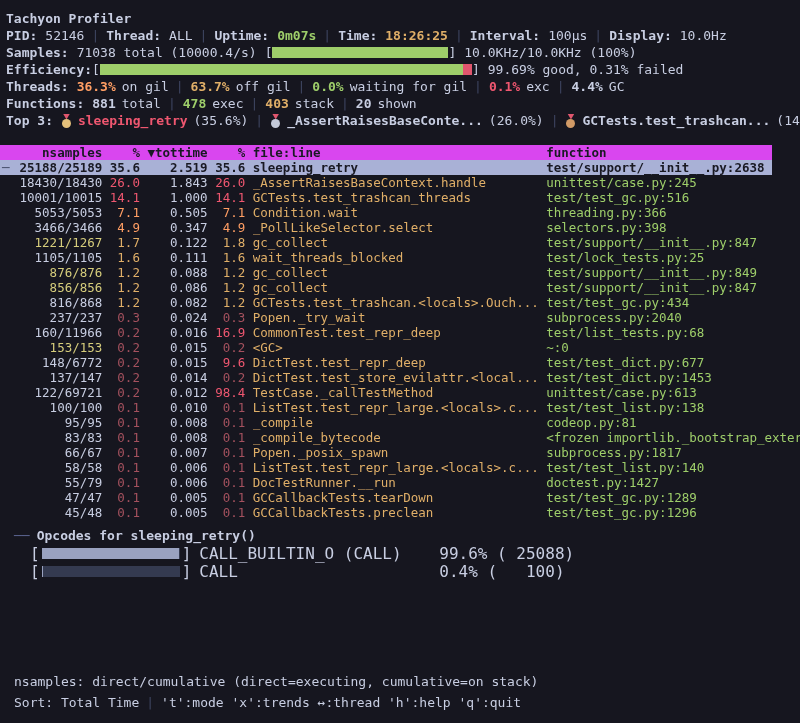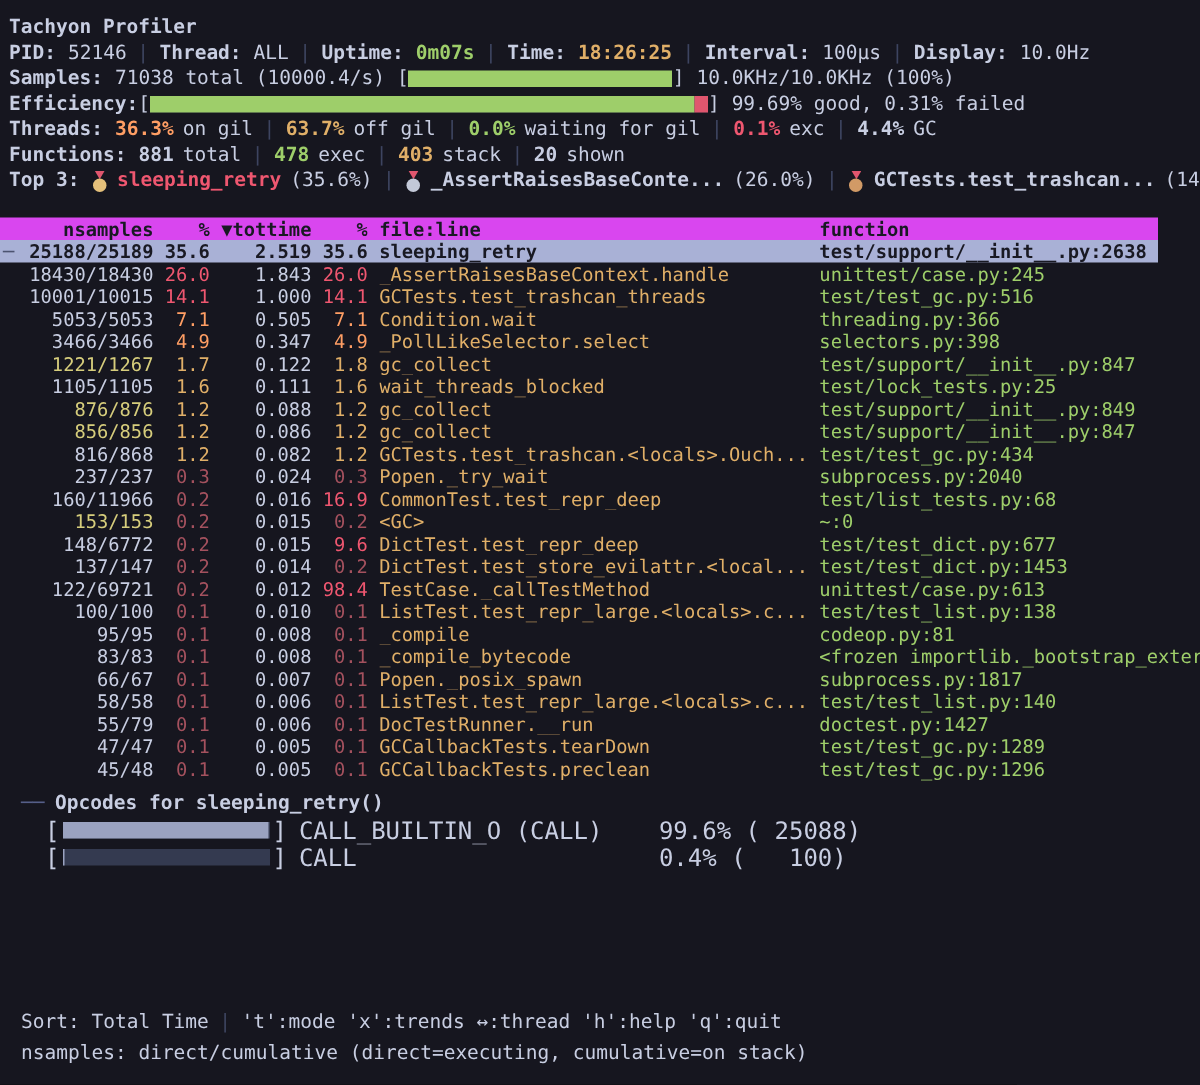--- a/index.html
+++ b/index.html
@@ -198,21 +198,21 @@
       <span class="dashes">──</span>
       <span class="tt">Opcodes for sleeping_retry()</span>
     </div>
     <div id="op-rows">
         <div class="oprow"><span class="brk open"></span><span class="optrack"><span class="opfill" style="width: 99.6%;"></span></span><span class="brk close"></span><span class="oplabel">CALL_BUILTIN_O (CALL)</span><span class="opstat">99.6% ( 25088)</span></div>
         <div class="oprow"><span class="brk open"></span><span class="optrack"><span class="opfill" style="width: 0.4%;"></span></span><span class="brk close"></span><span class="oplabel">CALL</span><span class="opstat">0.4% (   100)</span></div>
       </div>
   </div>
 
   <div class="footer">
+    <div class="fline">nsamples: direct/cumulative (direct=executing, cumulative=on stack)</div>
     <div class="fline">
       <span>Sort: Total Time</span>
       <span class="sep"></span>
       <span>'t':mode 'x':trends ↔:thread 'h':help 'q':quit</span>
     </div>
-    <div class="fline">nsamples: direct/cumulative (direct=executing, cumulative=on stack)</div>
   </div>
 
 </div>
 
 </body></html>

